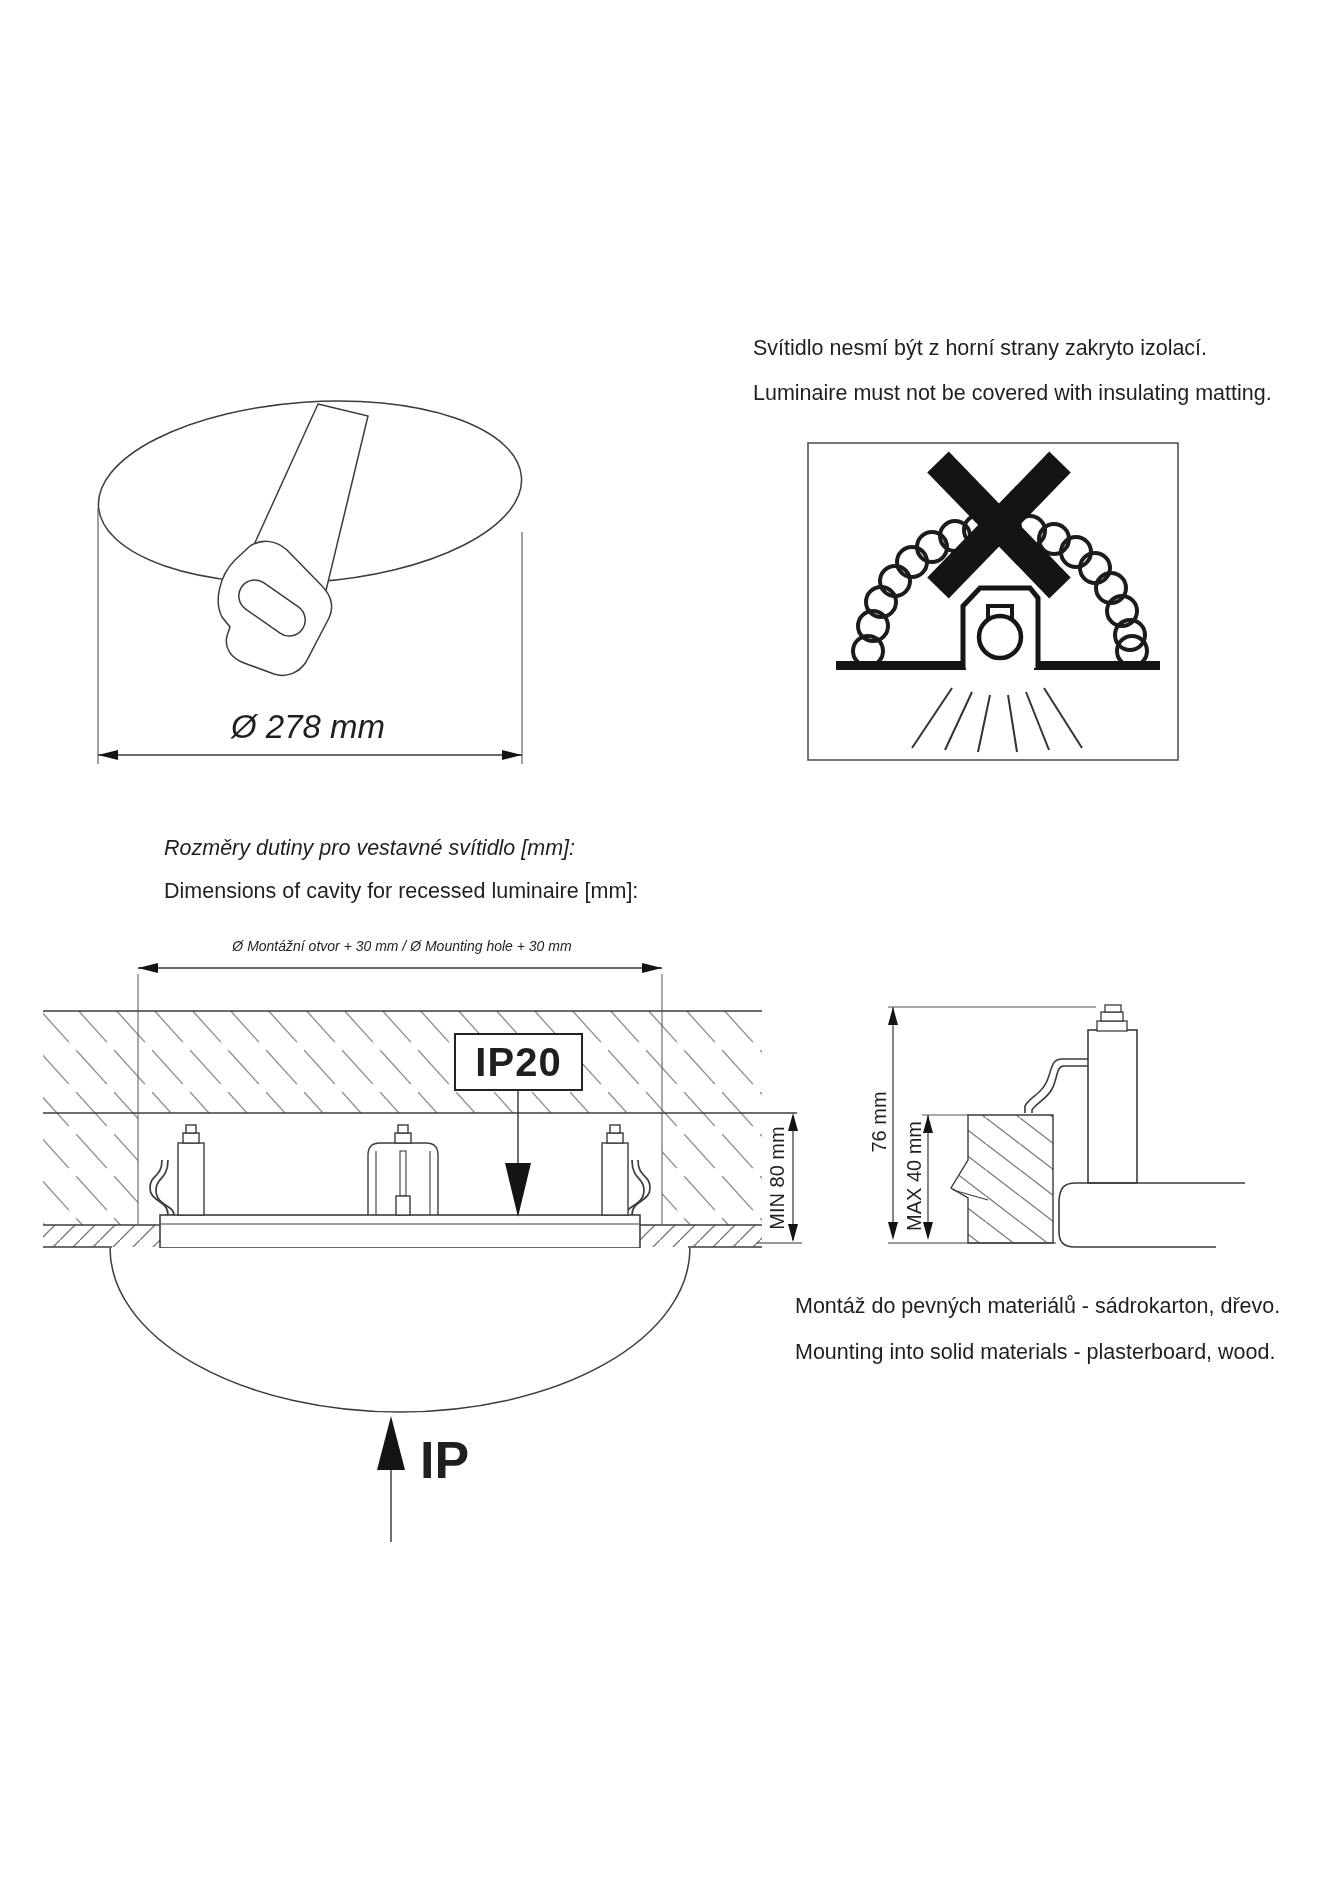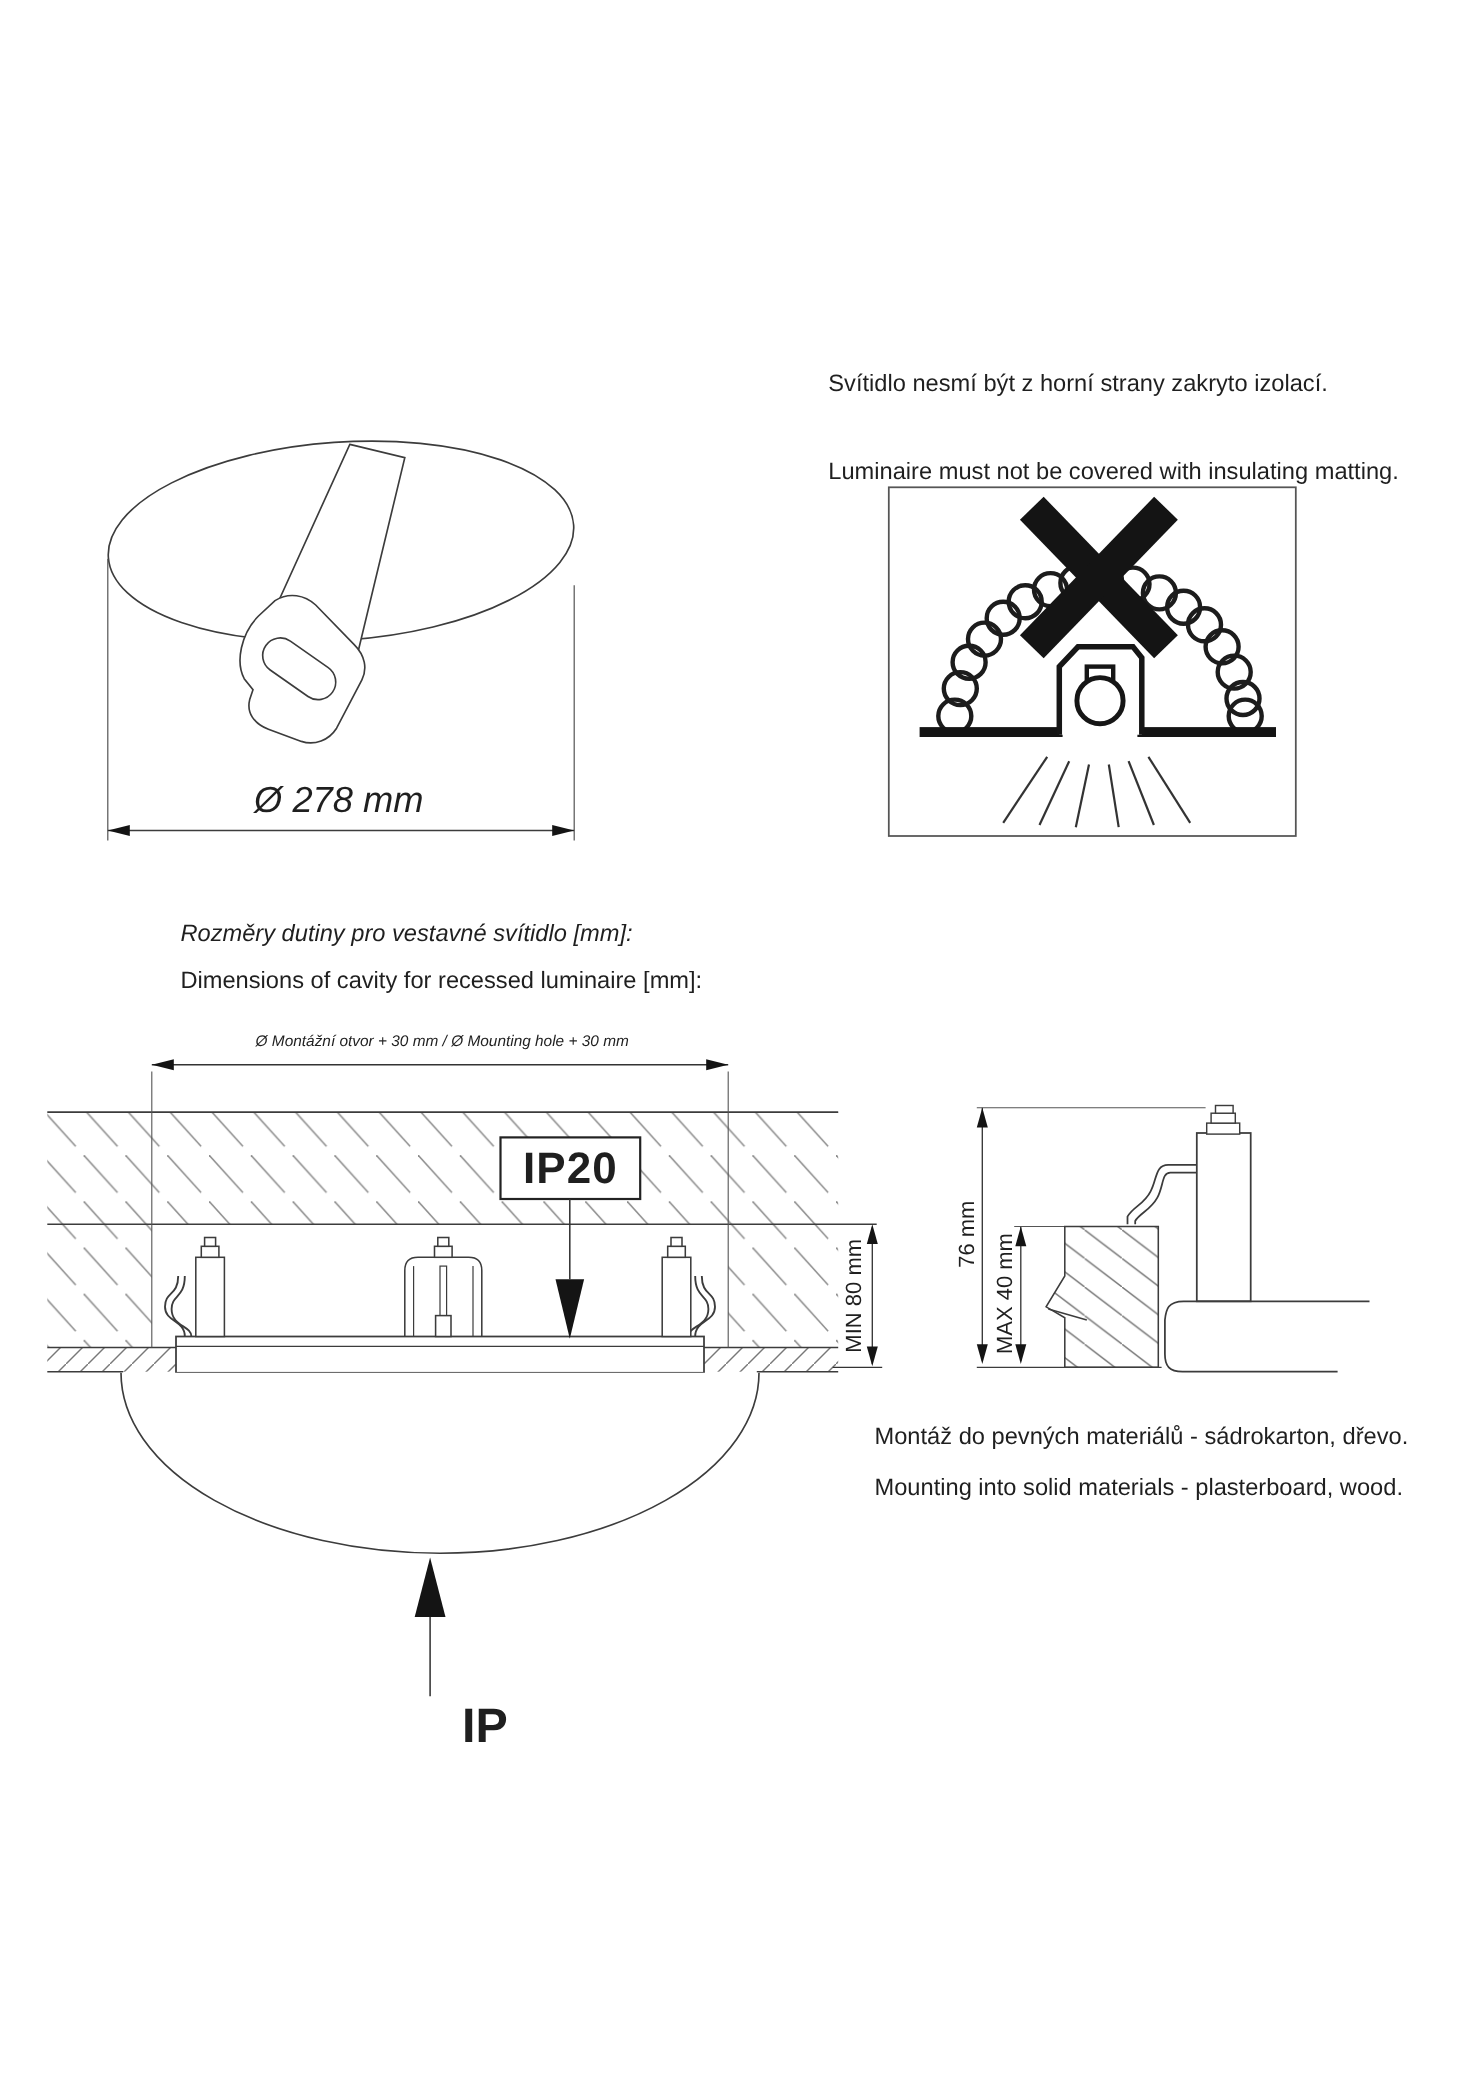--- a/index.html
+++ b/index.html
@@ -8,21 +8,21 @@
   #art{position:absolute;left:0;top:0;}
   .txt{position:absolute;white-space:nowrap;font-size:21.5px;color:#1f1f1f;}
   .dimtxt{font-size:14px;}
   .rot{display:flex;align-items:center;justify-content:center;font-size:20px;
        transform:rotate(-90deg);transform-origin:center center;white-space:nowrap;}
   .big{font-size:33px;}
   .center{text-align:center;font-style:italic;}
   .ip20box{position:absolute;left:455px;top:1034px;width:127px;height:56px;
            display:flex;align-items:center;justify-content:center;
            font-size:40px;font-weight:bold;letter-spacing:1px;border-radius:22px;}
-  .iplabel{position:absolute;left:420px;top:1545px;font-size:44px;font-weight:bold;}
+  .iplabel{position:absolute;left:420px;top:1430px;font-size:52px;font-weight:bold;}
 </style>
 </head>
 <body>
 
 <div id="page">
 
 <svg id="art" width="1341" height="1900" viewBox="0 0 1341 1900">
   <defs>
     <pattern id="hSteep" patternUnits="userSpaceOnUse" width="38" height="42">
       <line x1="0" y1="0" x2="38" y2="42" stroke="#8e8e8e" stroke-width="1.4" stroke-dasharray="46 17"></line>
@@ -207,21 +207,21 @@
       <rect x="1097" y="1021" width="30" height="10" stroke-width="1.3"></rect>
       <rect x="1101" y="1012" width="22" height="9" stroke-width="1.3"></rect>
       <rect x="1105" y="1005" width="16" height="7" stroke-width="1.3"></rect>
     </g>
 
     <path fill="none" stroke="#3c3c3c" stroke-width="1.6" d="M 1245,1183 L 1076,1183 C 1062,1183 1060,1190 1059,1200 L 1059,1231 C 1059,1242 1063,1247 1075,1247 L 1216,1247"></path>
   </g>
 </svg>
 
 <div class="txt" style="left:753px;top:336px;">Svítidlo nesmí být z horní strany zakryto izolací.</div>
-<div class="txt" style="left:753px;top:381px;margin-top:35px;">Luminaire must not be covered with insulating matting.</div>
+<div class="txt" style="left:753px;top:381px;">Luminaire must not be covered with insulating matting.</div>
 
 <div class="txt big center" style="left:200px;top:708px;width:216px;">Ø 278 mm</div>
 
 <div class="txt" style="left:164px;top:836px;font-style:italic;">Rozměry dutiny pro vestavné svítidlo [mm]:</div>
 <div class="txt" style="left:164px;top:879px;">Dimensions of cavity for recessed luminaire [mm]:</div>
 
 <div class="txt dimtxt center" style="left:140px;top:938px;width:524px;">Ø Montážní otvor + 30 mm / Ø Mounting hole + 30 mm</div>
 
 <div class="ip20box">IP20</div>
 

